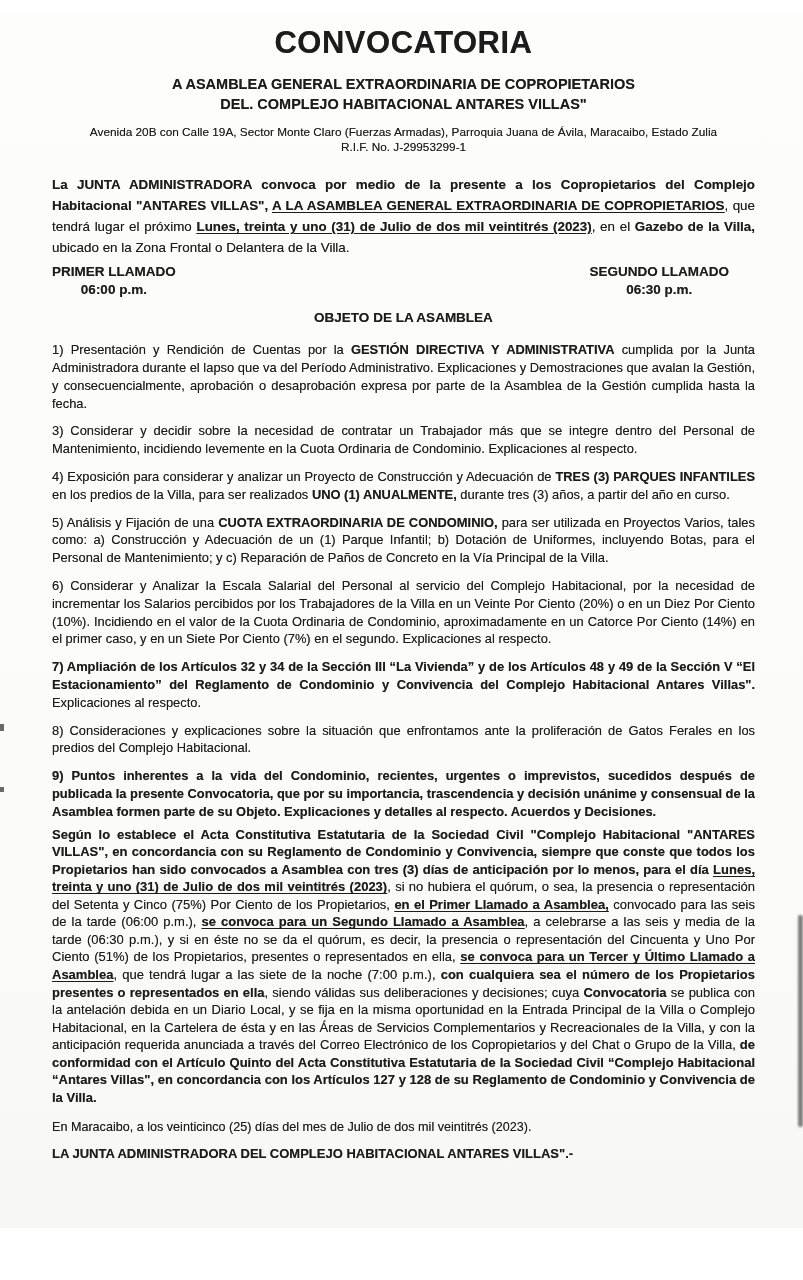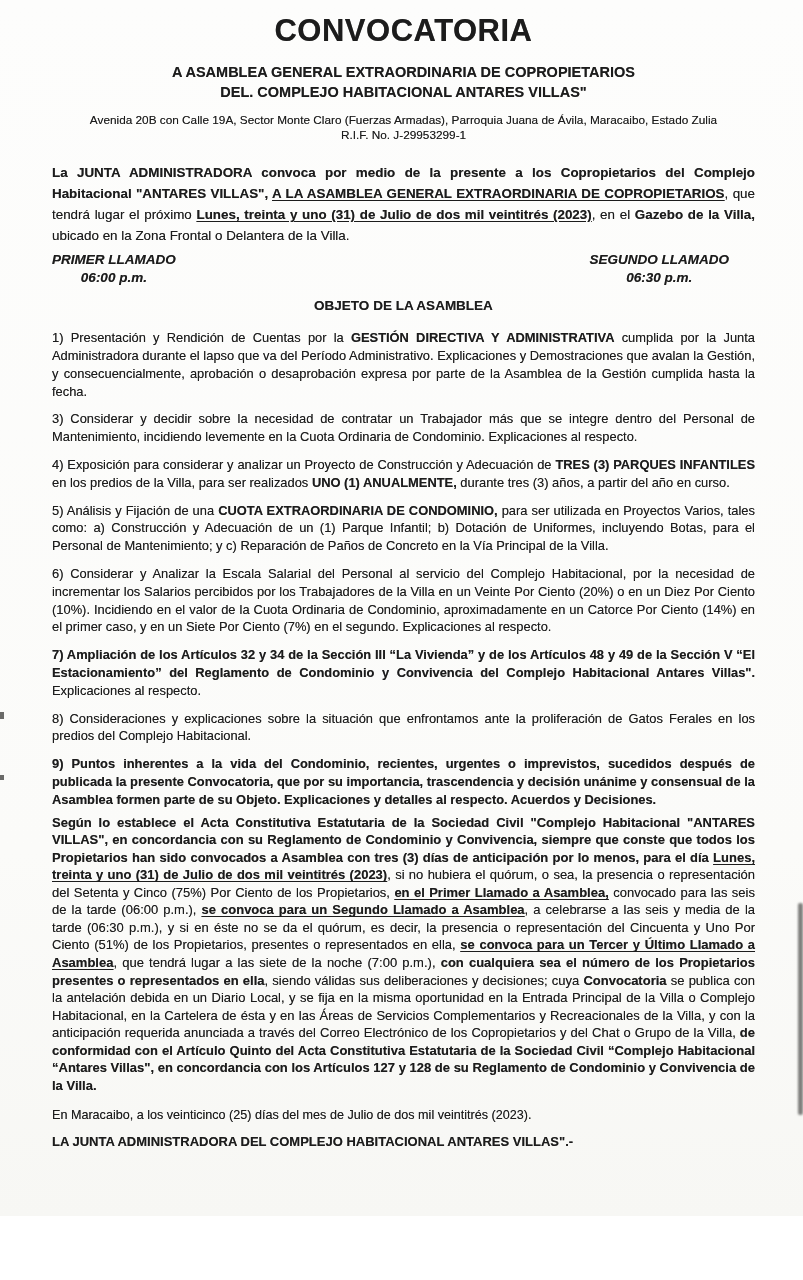--- a/index.html
+++ b/index.html
@@ -7,34 +7,35 @@
     position:relative;
     width:803px;height:1216px;
     box-sizing:border-box;
     background:#fcfcfb;
     background-image:linear-gradient(180deg,#fdfdfc 0%,#fbfbf9 70%,#f7f7f4 100%);
     color:#1c1c1c;
     font-family:"Liberation Sans", sans-serif;
     padding:14px 48px 0 52px;
     overflow:hidden;
     text-shadow:0 0 0.4px rgba(20,20,20,0.55);
+    margin-top:12px;
   }
   .title{
     font-size:31px;font-weight:700;text-align:center;
     letter-spacing:0.5px;line-height:1.1;
   }
   .subtitle{
     margin-top:14px;font-size:14.5px;font-weight:700;
     text-align:center;line-height:1.4;
   }
   .addr-block{margin-top:10px;font-size:11.8px;text-align:center;line-height:1.32;}
   .intro{margin:18px 0 0;font-size:13.4px;line-height:1.58;text-align:justify;}
   .llamados{
     margin-top:4px;display:flex;justify-content:space-between;
-    padding-right:26px;font-weight:700;font-size:13.5px;line-height:1.4;font-style:italic;
+    padding-right:26px;font-weight:700;font-size:13.5px;line-height:1.4;
   }
   .llamado{text-align:center;}
   .objeto-heading{margin-top:10px;text-align:center;font-weight:700;font-size:13.5px;}
   .item{margin:10px 0 0;font-size:12.9px;line-height:1.38;text-align:justify;}
   .item.first{margin-top:16px;}
   .legal{margin:5px 0 0;font-size:13px;line-height:1.35;text-align:justify;}
   .dateline{margin:14px 0 0;font-size:12.6px;}
   .signature{margin:12px 0 0;font-size:13px;font-weight:700;}
   .b{font-weight:700;}
   .u{text-decoration:underline;text-underline-offset:2px;}

